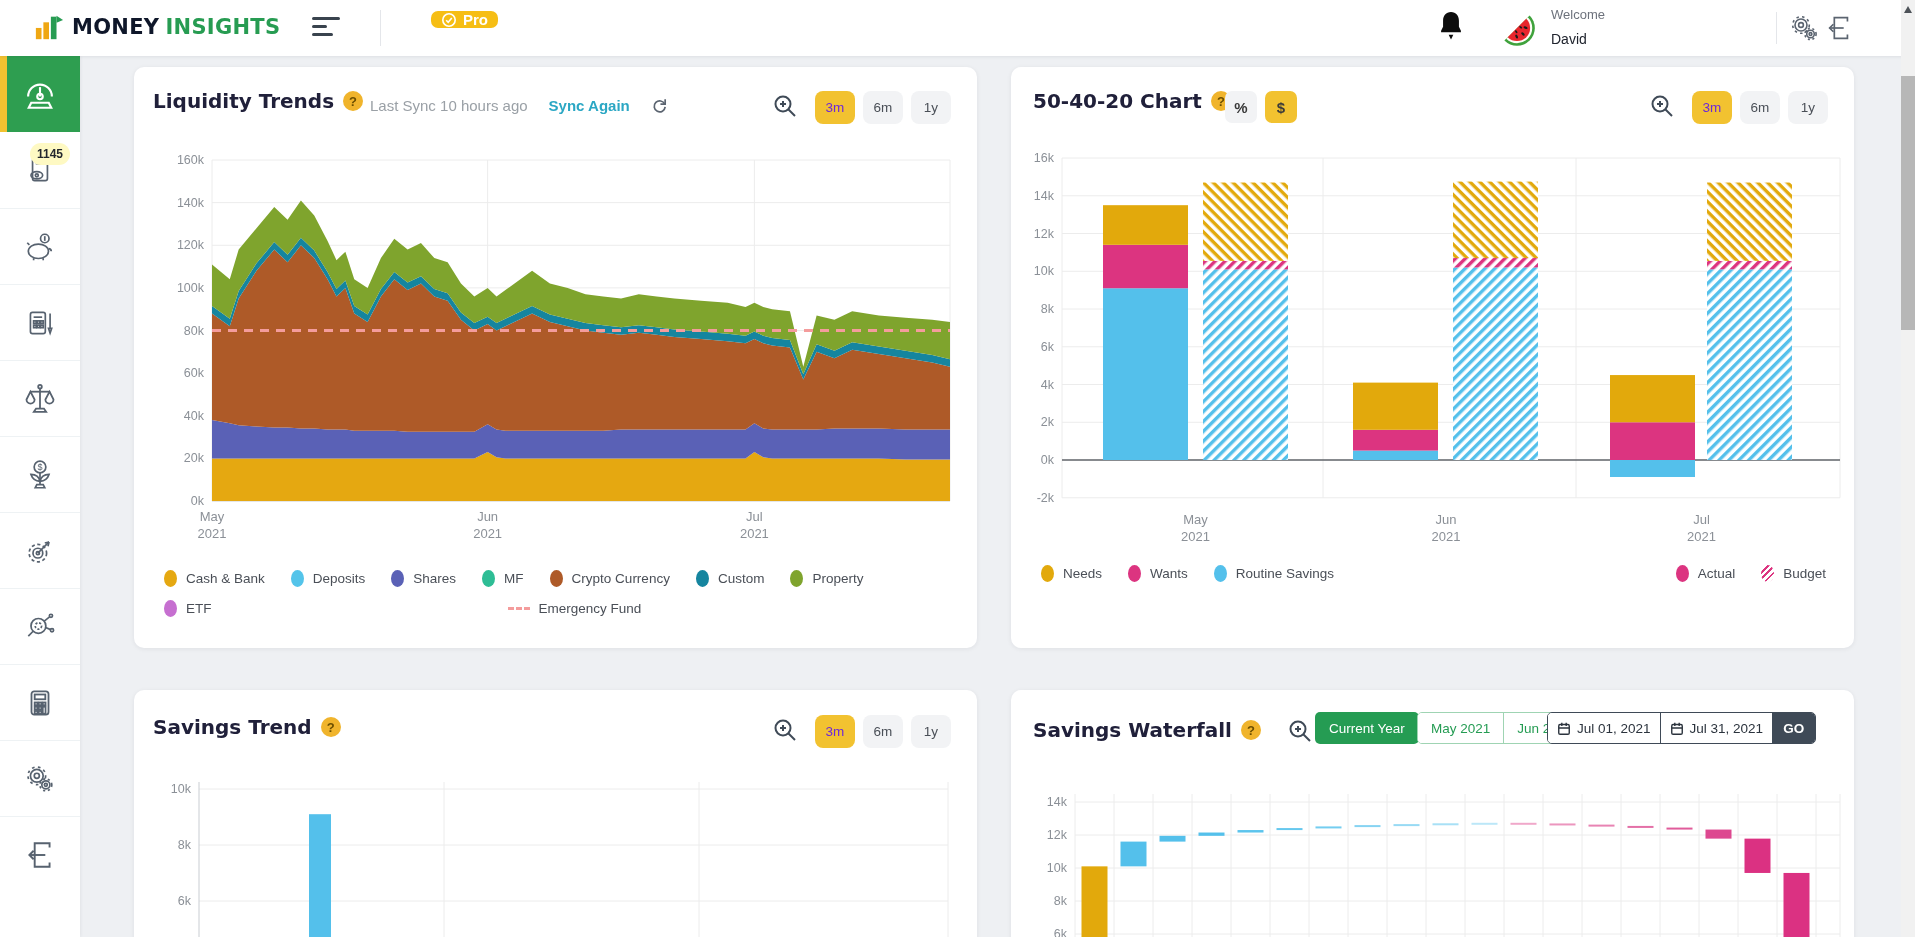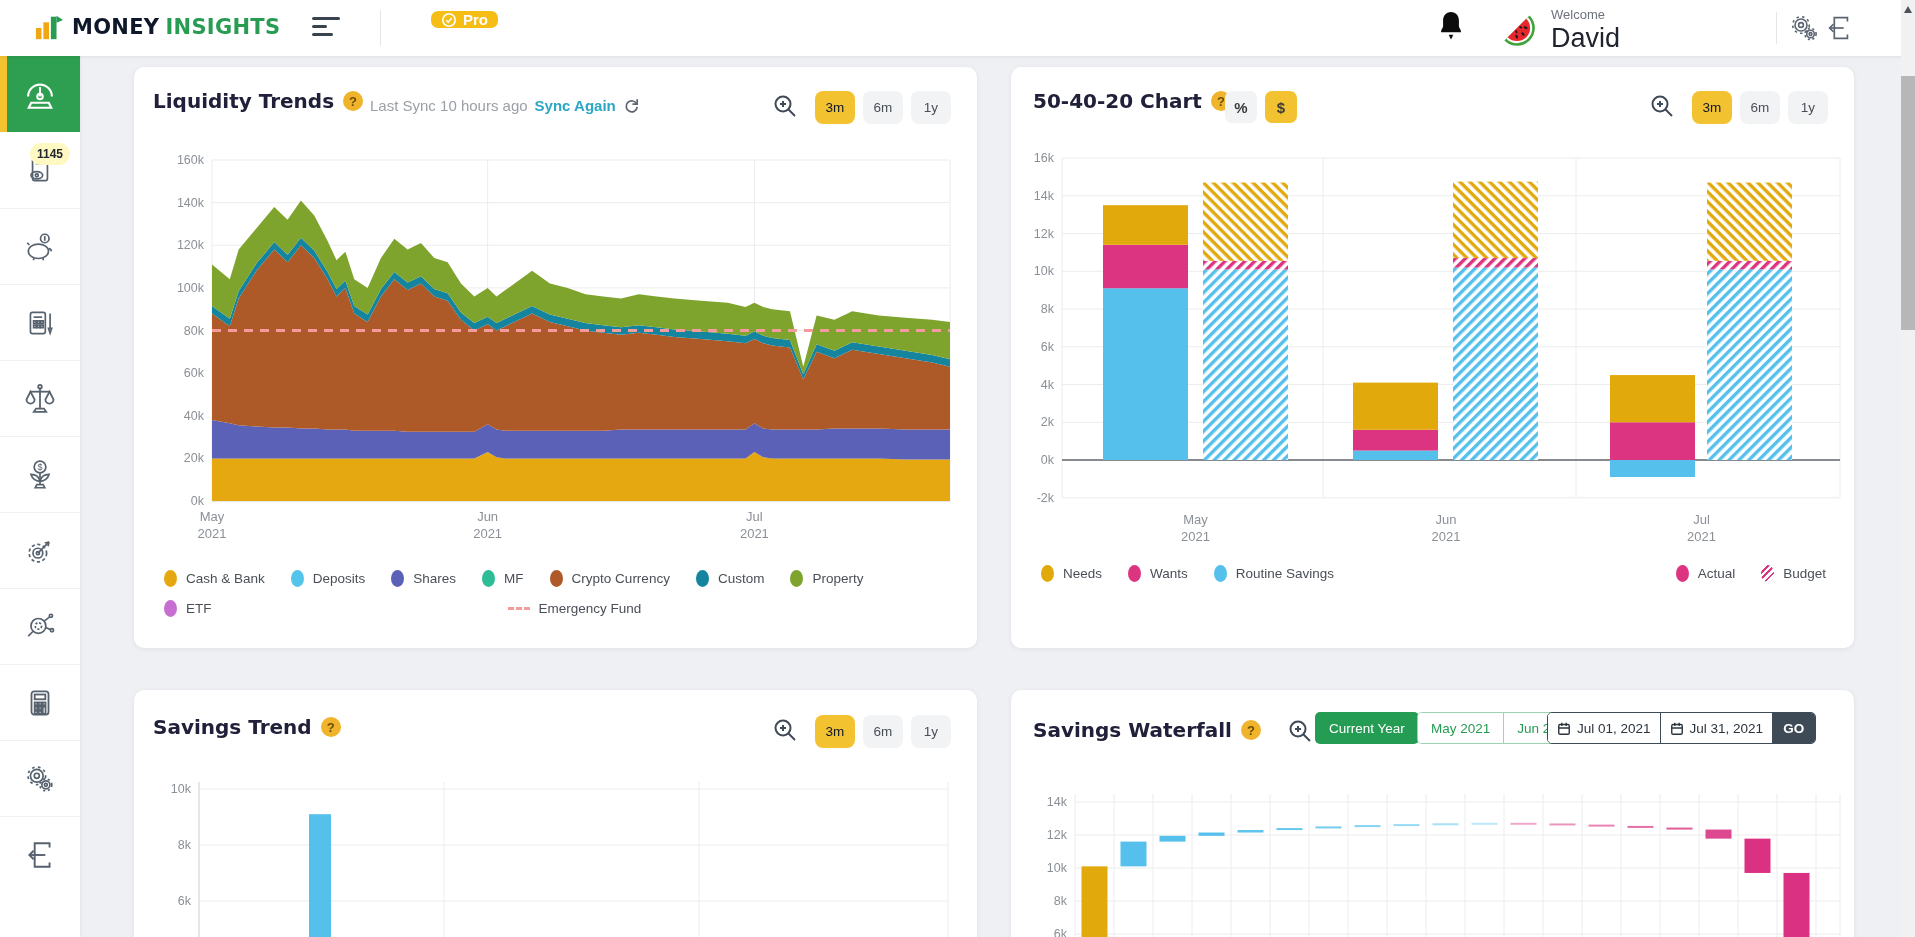--- a/index.html
+++ b/index.html
@@ -16,21 +16,21 @@
   .burger { left:312px; top:17px; width:30px; cursor:pointer; }
   .burger span { display:block; height:3.4px; background:#39434e; border-radius:2px; margin-bottom:4.6px; }
   .burger span:nth-child(1){width:28px;} .burger span:nth-child(2){width:15px;} .burger span:nth-child(3){width:21px;}
   .hdr-div { left:380px; top:10px; width:1px; height:36px; background:#e4e6ea; }
   .hdr-div2 { left:1776px; top:12px; width:1px; height:32px; background:#e4e6ea; }
   .pro-btn { left:431px; top:11px; width:67px; height:17px; background:#F6BE15; border:none; border-radius:7px; color:#fff; font-size:15px; font-weight:bold; display:flex; align-items:center; justify-content:center; gap:6px; cursor:pointer; font-family:inherit; }
   .bell { left:1437px; top:9px; cursor:pointer; }
   .melon { left:1496px; top:7px; width:42px; height:42px; cursor:pointer; }
   .welcome { left:1551px; top:7px; }
   .welcome-lbl { font-size:13px; color:#6d727c; }
-  .welcome-name { font-size:27px; color:#20242e; font-weight:500; margin-top:1px; }
+  .welcome-name { font-size:14px; color:#20242e; font-weight:500; margin-top:9px; }
   .gear-top { left:1788px; top:13px; cursor:pointer; }
   .logout-top { left:1824px; top:13px; cursor:pointer; }
 
   
   .sidebar { position:absolute; left:0; top:56px; width:80px; height:881px; background:#fff; box-shadow:1px 0 3px rgba(30,40,50,.06); z-index:20; }
   .side-item { position:relative; width:80px; height:76px; display:flex; align-items:center; justify-content:center; cursor:pointer; }
   .side-item.lined { border-top:1px solid #eef2f4; }
   .side-item.active { background:#2E9E50; }
   .side-item.active::before { content:""; position:absolute; left:0; top:0; width:7px; height:100%; background:#F2C230; }
   .side-badge { position:absolute; left:30px; top:11px; background:#fef9c3; color:#23272e; font-size:12px; font-weight:bold; border-radius:13px; padding:5px 7px; line-height:1; z-index:2; }
@@ -38,26 +38,26 @@
   
   .card { position:absolute; background:#fff; border-radius:10px; box-shadow:0 1px 5px rgba(25,30,40,.07); }
   .card1 { left:134px; top:67px; width:843px; height:581px; }
   .card2 { left:1011px; top:67px; width:843px; height:581px; }
   .card3 { left:134px; top:690px; width:843px; height:420px; }
   .card4 { left:1011px; top:690px; width:843px; height:420px; }
   .card > * { position:absolute; }
   .card-head { display:flex; align-items:center; gap:9px; }
   .card-title { font-family:"DejaVu Sans", sans-serif; font-size:20px; font-weight:600; color:#20203a; }
   .help-badge { width:20px; height:20px; border-radius:50%; background:#F0B42C; color:#6b4e00; font-size:13px; font-weight:bold; display:flex; align-items:center; justify-content:center; cursor:pointer; }
-  .sync { display:flex; align-items:center; gap:7px; font-size:15px; color:#9aa0a6; }
+  .sync { display:flex; align-items:center; gap:21px; font-size:15px; color:#9aa0a6; }
   .sync-again { color:#2BA7C4; font-weight:bold; cursor:pointer; }
   .zoom-ic { cursor:pointer; }
   .ranges { display:flex; gap:8px; }
   .range-btn { min-width:40px; height:33px; padding:0 10px; border:none; border-radius:8px; background:#f2f3f5; color:#4a4f57; font-size:13.5px; cursor:pointer; font-family:inherit; }
-  .range-btn.active { background:#F2C230; color:#0f172a; }
+  .range-btn.active { background:#F2C230; color:#6d28d9; }
   .tog-btn { width:32px; height:32px; border:none; border-radius:7px; background:#f2f3f5; color:#3a3a3a; font-size:15px; font-weight:bold; cursor:pointer; font-family:inherit; }
   .tog-btn.active { background:#F2C230; }
   .legend { display:flex; align-items:center; gap:26px; font-size:13.5px; color:#4a4f57; }
   .legend-item { display:flex; align-items:center; gap:9px; white-space:nowrap; }
   .legend-item.legend-gap { margin-left:270px; }
   .sw-dot { width:13px; height:17px; border-radius:50%; display:inline-block; }
   .sw-dash { width:22px; height:0; border-top:3.5px dashed; display:inline-block; }
   .sw-hatch { width:13px; height:17px; border-radius:50%; display:inline-block; }
   .chart-svg { left:0; top:0; }
 

